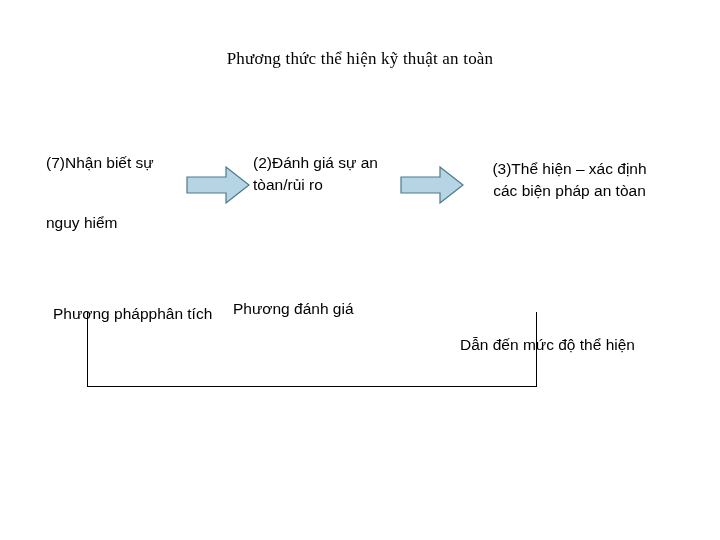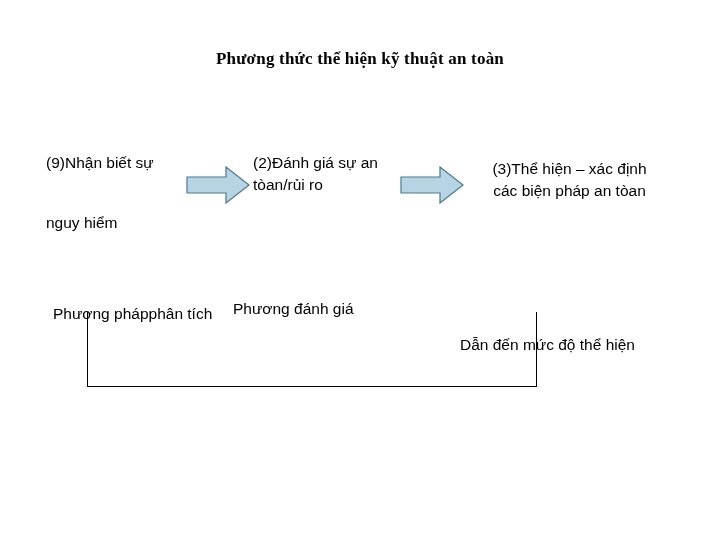--- a/index.html
+++ b/index.html
@@ -19,21 +19,21 @@
     width: 720px;
     height: 540px;
   }
   .title {
     position: absolute;
     left: 0;
     top: 49px;
     width: 720px;
     text-align: center;
     font-family: "Liberation Serif", serif;
-    font-weight: bold;
+    font-weight: normal;
     font-size: 17px;
     letter-spacing: 0.2px;
     color: #000000;
   }
   .step-text {
     position: absolute;
     font-size: 15.5px;
     line-height: 1.42;
     color: #000000;
     white-space: pre-line;
@@ -74,21 +74,21 @@
     box-sizing: border-box;
   }
 </style>
 </head>
 <body>
 
 <div id="slide">
 
   <div class="title">Phương thức thể hiện kỹ thuật an toàn</div>
 
-  <div class="step-text step1">(9)Nhận biết sự</div>
+  <div class="step-text step1">(7)Nhận biết sự</div>
   <div class="step-text step1b">nguy hiểm</div>
 
   <div class="arrow arrow1">
     <svg width="64" height="38" viewBox="0 0 64 38" xmlns="http://www.w3.org/2000/svg">
       <polygon points="1,11 40,11 40,1 63,19 40,37 40,27 1,27" fill="#b6d4e3" stroke="#4a7a8c" stroke-width="1.2"></polygon>
     </svg>
   </div>
 
   <div class="step-text step2">(2)Đánh giá sự an tòan/rủi ro</div>
 

